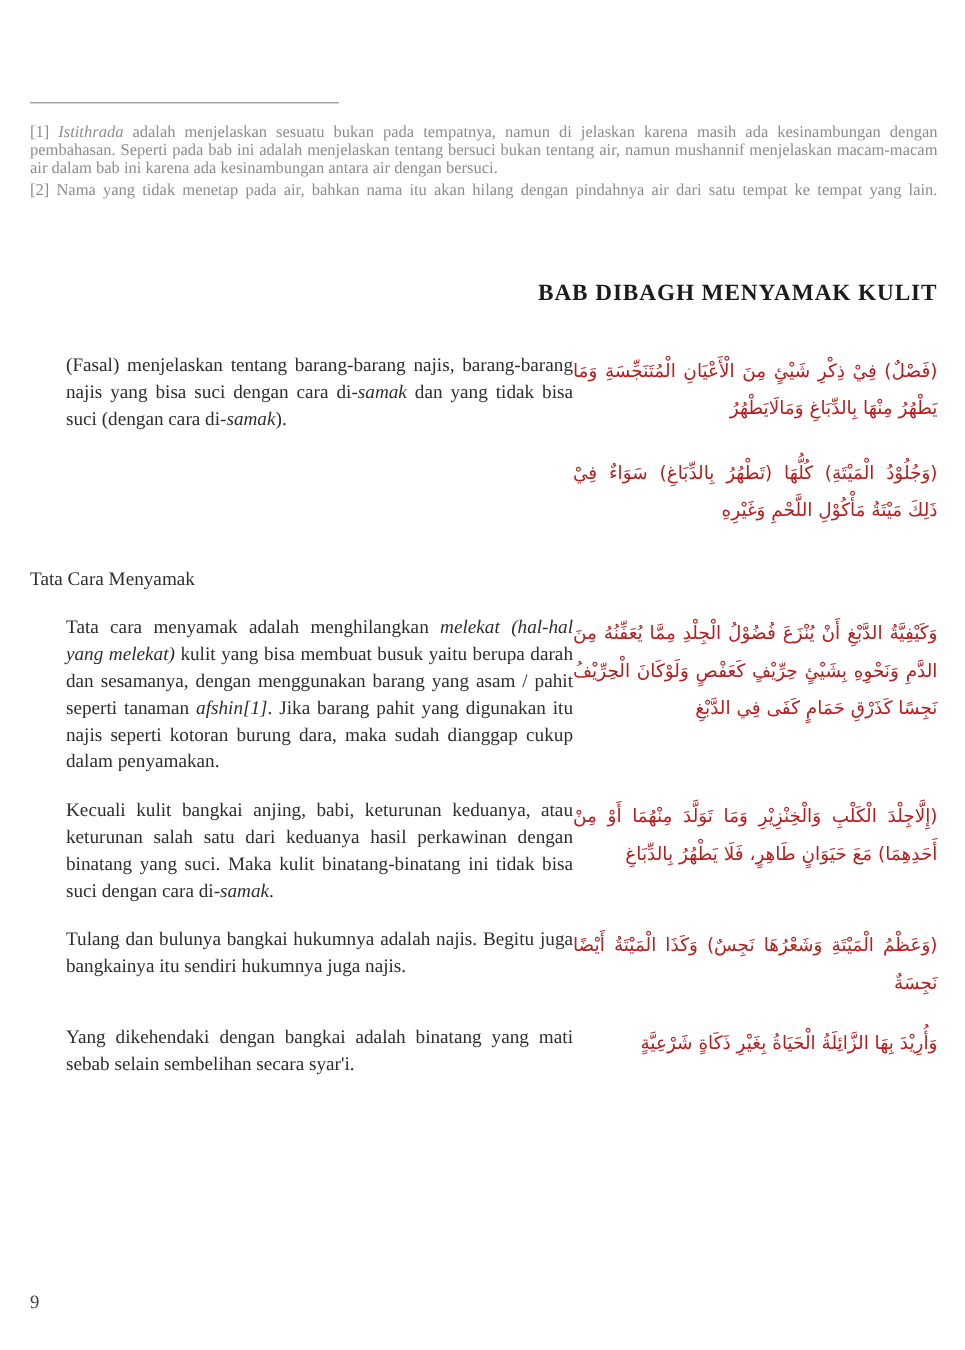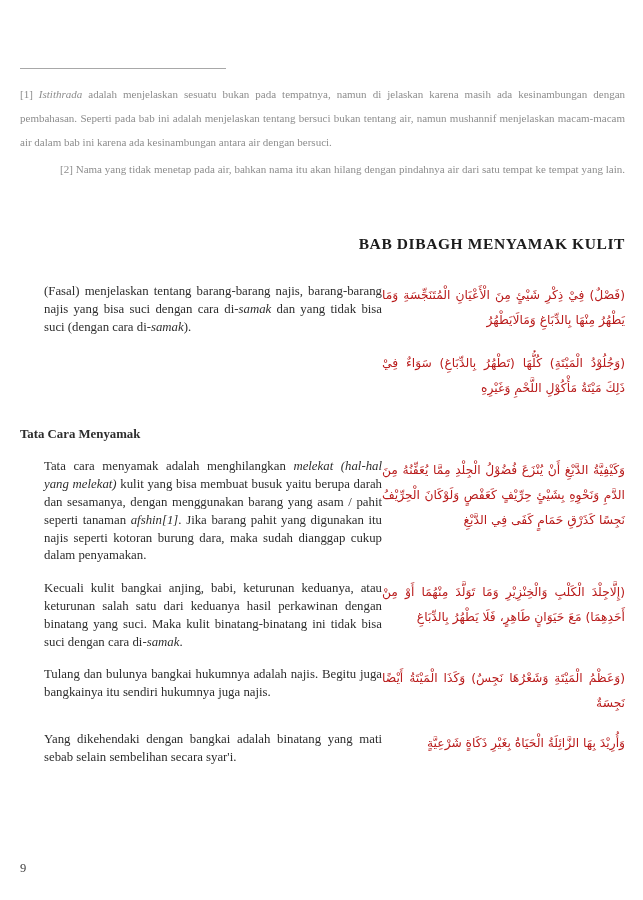--- a/index.html
+++ b/index.html
@@ -7,26 +7,26 @@
   body {
     width:643px; height:900px; position:relative; overflow:hidden;
     font-family:"Liberation Serif", serif;
     -webkit-font-smoothing:antialiased;
   }
   .page { padding:68px 18px 0 20px; }
 
   
   .fn-rule { width:206px; border-top:1px solid #a8a8a8; margin-bottom:13px; }
   .footnote {
-    font-size:11px; line-height:24px; color:#8d8d8d;
+    font-size:11px; line-height:12px; color:#8d8d8d;
     text-align:justify;
     font-family:Liberation Serif, serif;
   }
   .footnote + .footnote { margin-top:3px; }
-  .fn-last-justify { text-align-last:justify;margin-left:40px; }
+  .fn-last-justify { text-align-last:justify; }
   .footnote i { font-style:italic; }
 
   
   .chapter-title {
     margin-top:54px;
     font-size:15.5px; font-weight:bold; letter-spacing:0.6px;
     color:#1c1c1c;
     text-align:right;
   }
 
@@ -43,21 +43,21 @@
   }
   .id-text i { font-style:italic; }
   .ar-text {
     width:243px; direction:rtl; unicode-bidi:embed;
     font-family:"DejaVu Sans", sans-serif;
     font-size:12.3px; line-height:25px; color:#b91c1c;
     text-align:justify;
   }
   .subheading {
     margin:26px 0 16px 0;
-    font-size:12.8px; font-weight:bold; color:#2d2d2d;
+    font-size:12.8px; font-weight:normal; color:#2d2d2d;
   }
 
   .page-number {
     position:absolute; left:20px; bottom:24px;
     font-size:12.5px; color:#3d3d3d;
   }
 </style>
 </head>
 <body>
 

